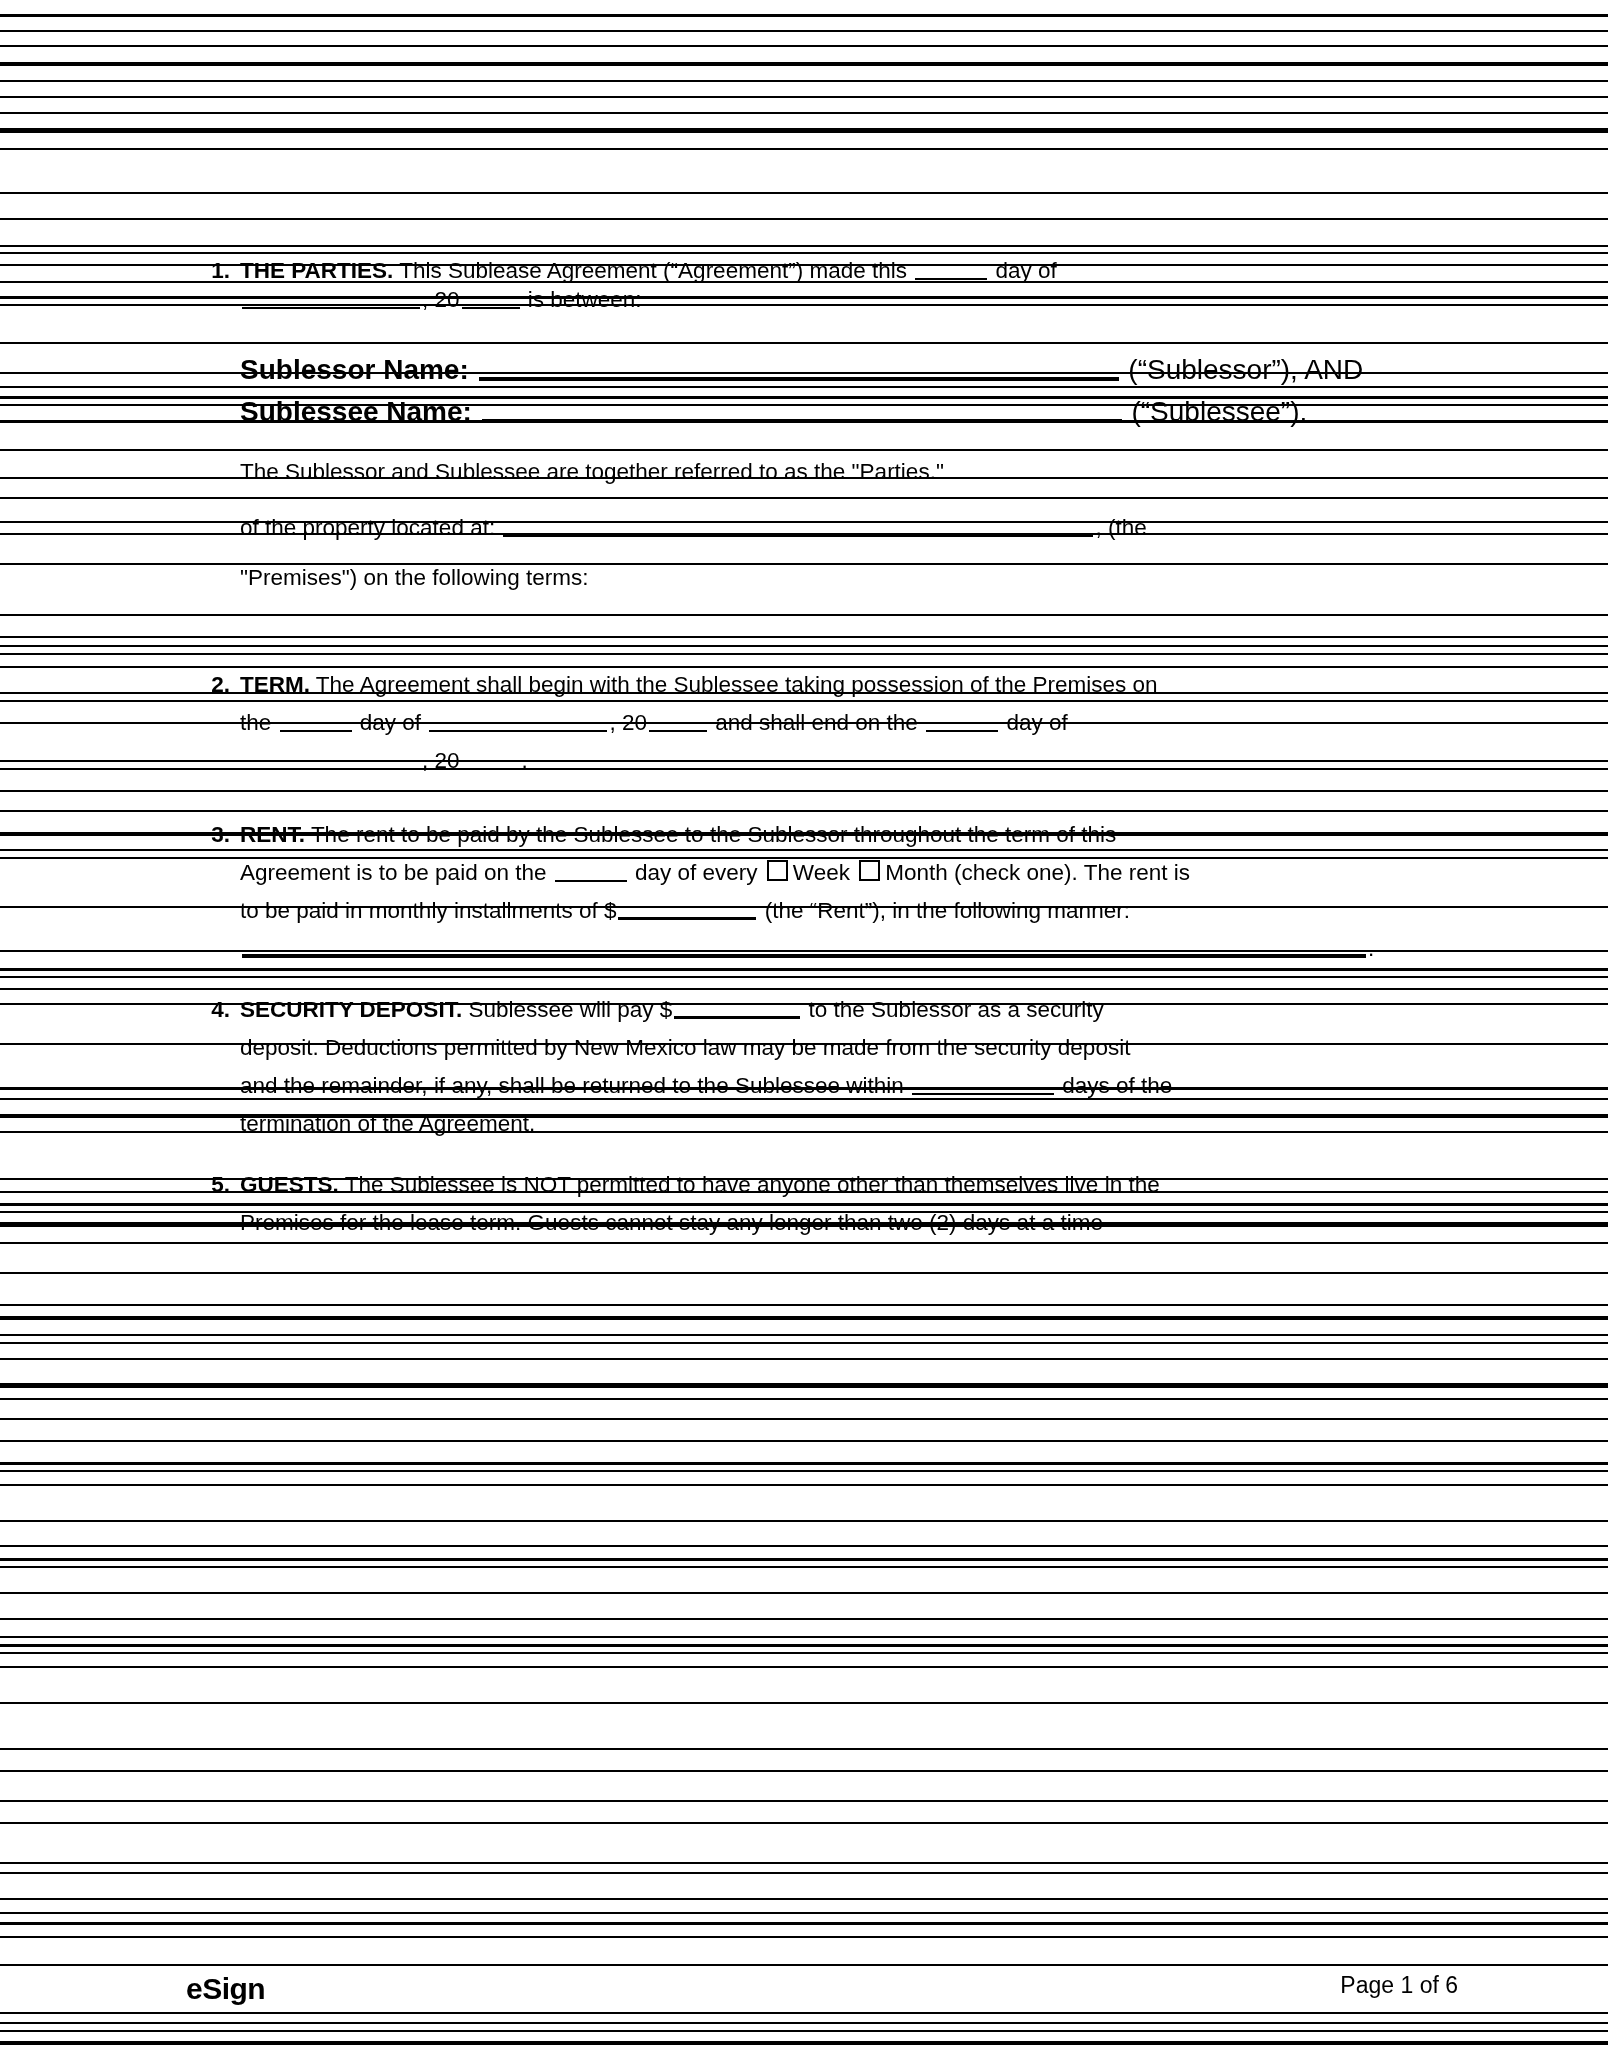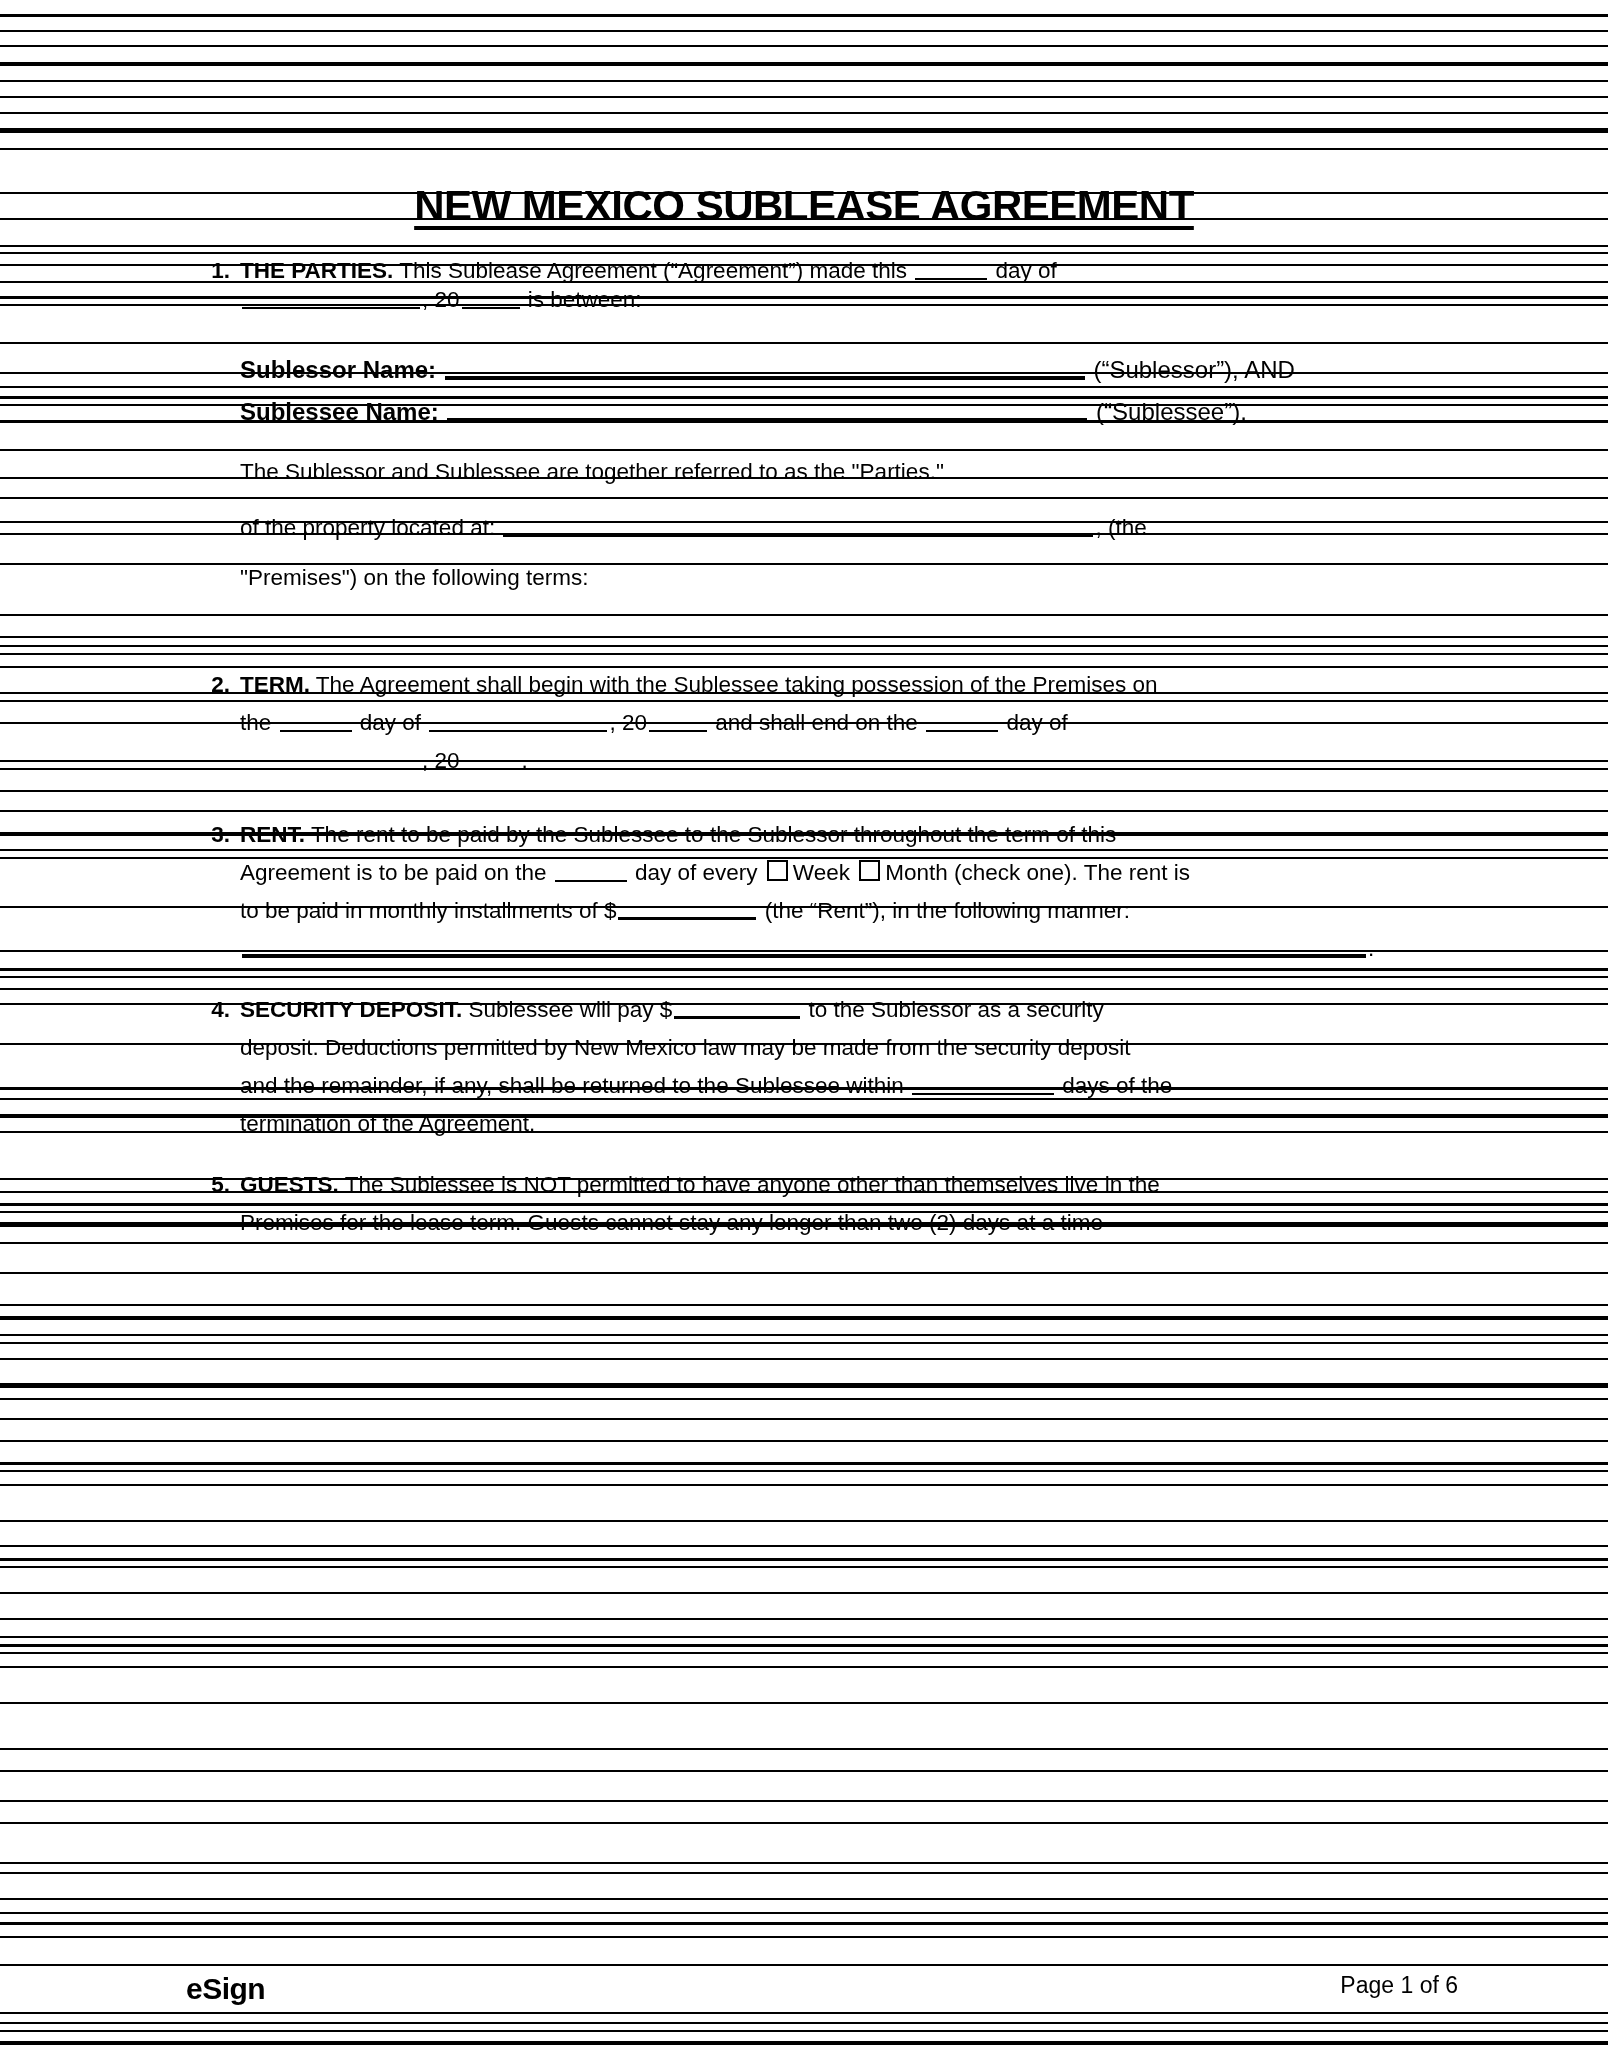--- a/index.html
+++ b/index.html
@@ -83,21 +83,21 @@
     width: 1190px;
     font-size: 22.5px;
     line-height: 50px;
     color: #000;
   }
 
   .party-row {
     position: absolute;
     left: 240px;
     width: 1200px;
-    font-size: 24px;
+    font-size: 28px;
     line-height: 44px;
     color: #000;
     white-space: nowrap;
   }
   .party-row .plabel { font-weight: bold; }
 
   
   .fill {
     display: inline-block;
     border-bottom: 2.5px solid #000;
@@ -147,21 +147,20 @@
     color: #000;
   }
 </style>
 </head>
 <body>
 
 <div id="page">
 
   <div id="content">
 
-    <div class="doc-title">NEW MEXICO SUBLEASE AGREEMENT</div>
 
     <div class="clause" style="top:246px;">
       <span class="num">1.</span>
       <div class="body">
         <span class="lead">THE PARTIES.</span>
         <span>This Sublease Agreement (“Agreement”) made this</span>
         <span class="fill f-md"></span>
         <span>day of</span>
       </div>
     </div>

